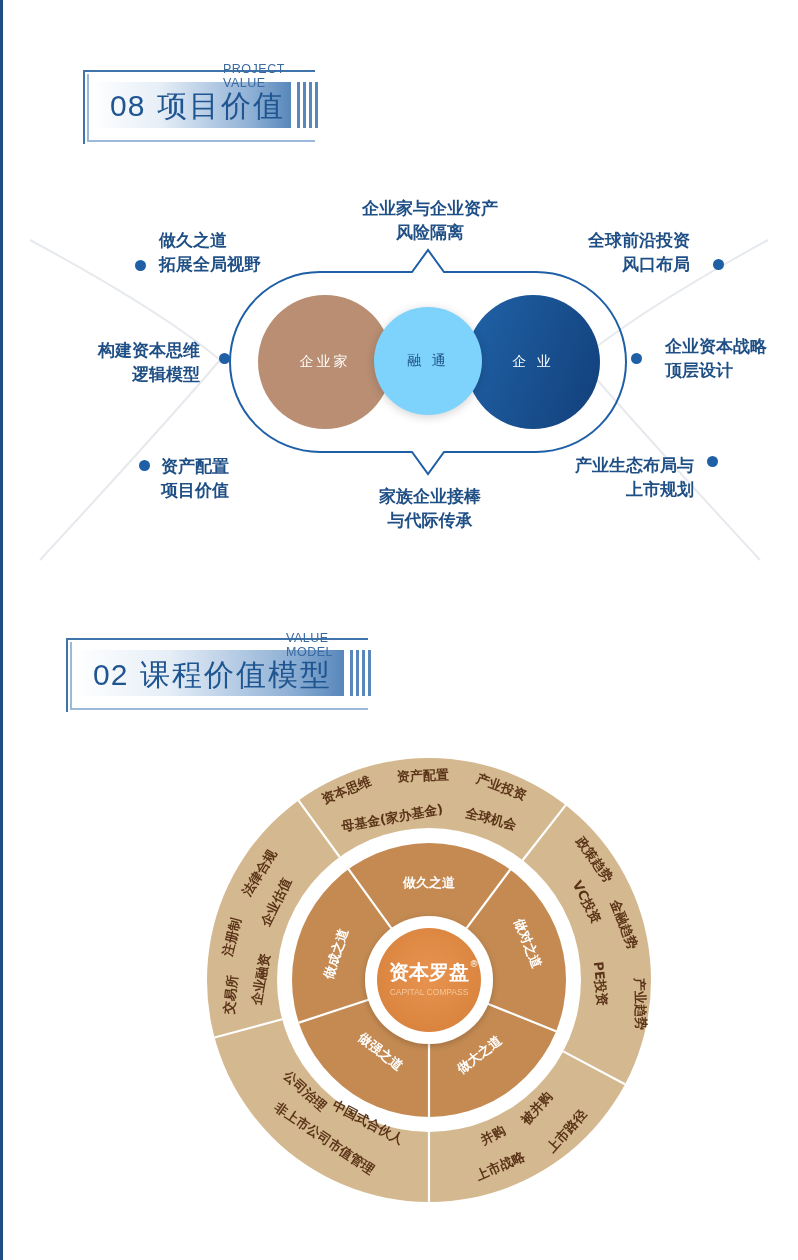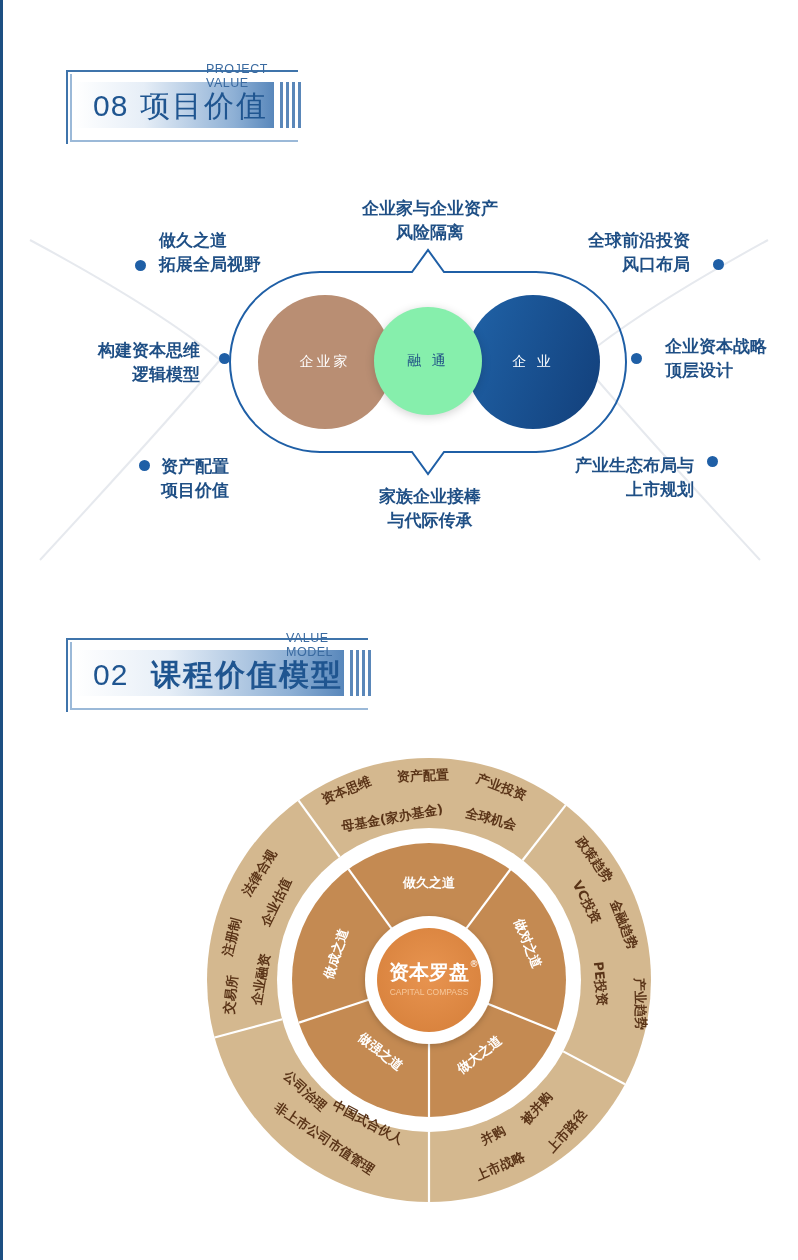--- a/index.html
+++ b/index.html
@@ -37,31 +37,31 @@
   .cap.r { text-align: right; }
   .cap.c { text-align: center; }
   .dot { position: absolute; width: 11px; height: 11px; border-radius: 50%; background: #1f5fa6; }
 
   .circle {
     position: absolute; border-radius: 50%; display: flex; align-items: center; justify-content: center;
     font-size: 14px; letter-spacing: 3px;
   }
   .circle.brown { background: #b98e73; color: #fff; }
   .circle.blue { background: linear-gradient(110deg, #2063a8 0%, #123f7a 100%); color: #fff; }
-  .circle.white { background: #86efac; color: #1f4f85; box-shadow: 0 2px 10px rgba(0,0,0,0.18); }
+  .circle.white { background: #7dd3fc; color: #1f4f85; box-shadow: 0 2px 10px rgba(0,0,0,0.18); }
 
   
   .compass { position: absolute; left: 0; top: 0; }
 </style>
 </head>
 <body>
 
 <div class="left-rule"></div>
 
-<div class="sec-head" style="left:66px; top:62px; width:240px; height:82px;">
+<div class="sec-head" style="left:83px; top:62px; width:240px; height:82px;">
   <div class="frame" style="left:0; top:8px; width:230px; height:72px;"></div>
   <div class="frame-inner" style="left:4px; top:12px; width:226px; height:66px;"></div>
   <div class="bar" style="left:8px; top:20px; width:200px; height:46px;"></div>
   <div class="stripes" style="left:214px; top:20px; height:46px;">
     <span></span>
       <span></span>
       <span></span>
       <span></span>
   </div>
   <div class="en" style="left:140px; top:0px;">PROJECT VALUE</div>
@@ -145,21 +145,21 @@
   <div class="bar" style="left:8px; top:20px; width:270px; height:46px;"></div>
   <div class="stripes" style="left:284px; top:20px; height:46px;">
     <span></span>
       <span></span>
       <span></span>
       <span></span>
   </div>
   <div class="en" style="left:220px; top:1px;">VALUE MODEL</div>
   <div class="title" style="left:27px; top:25px;">
     <span style="font-family:'Liberation Sans',sans-serif; letter-spacing:1px;">02</span>
-    <span style="margin-left:11px;font-weight:bold;">课程价值模型</span>
+    <span style="margin-left:0;">课程价值模型</span>
   </div>
 </div>
 
 <svg class="compass" width="798" height="1260" viewBox="0 0 798 1260" style="font-family:'DejaVu Sans',sans-serif;">
   <defs>
     <radialGradient id="centerGrad" cx="50%" cy="45%" r="60%">
       <stop offset="0%" stop-color="#e89450"></stop>
       <stop offset="100%" stop-color="#d8823d"></stop>
     </radialGradient>
     <filter id="sh" x="-20%" y="-20%" width="140%" height="140%">

